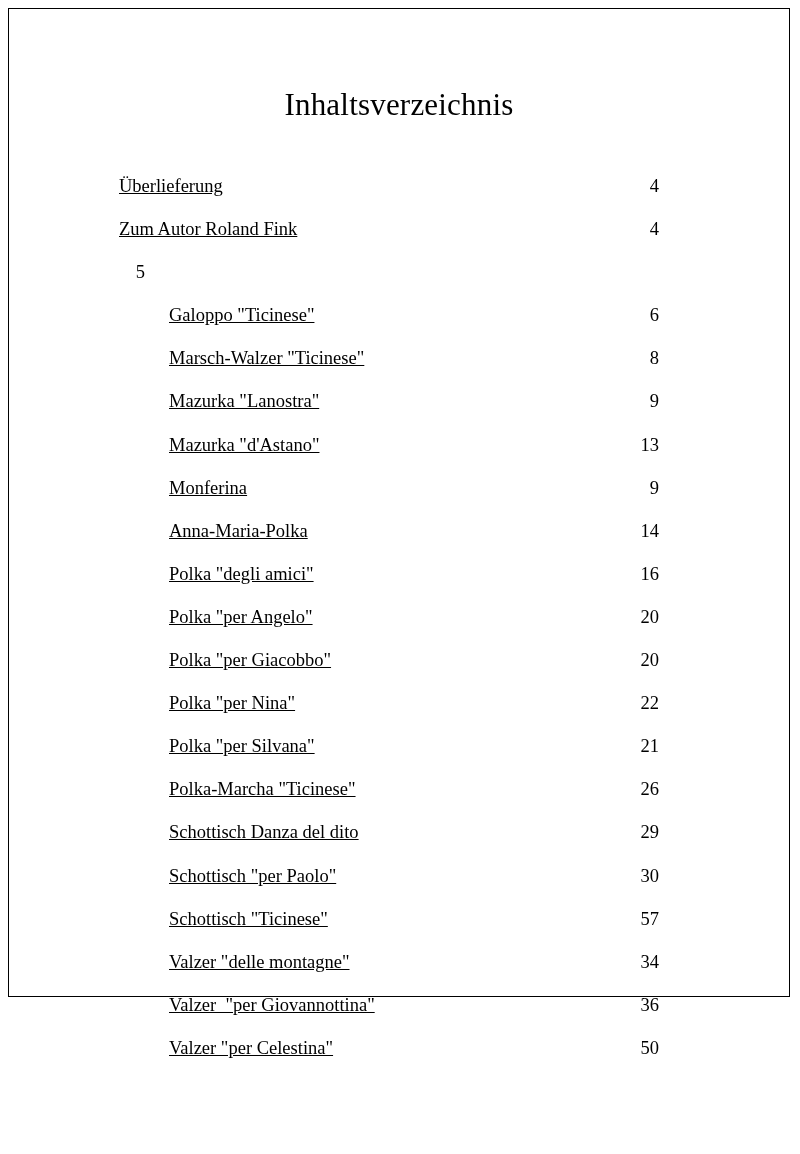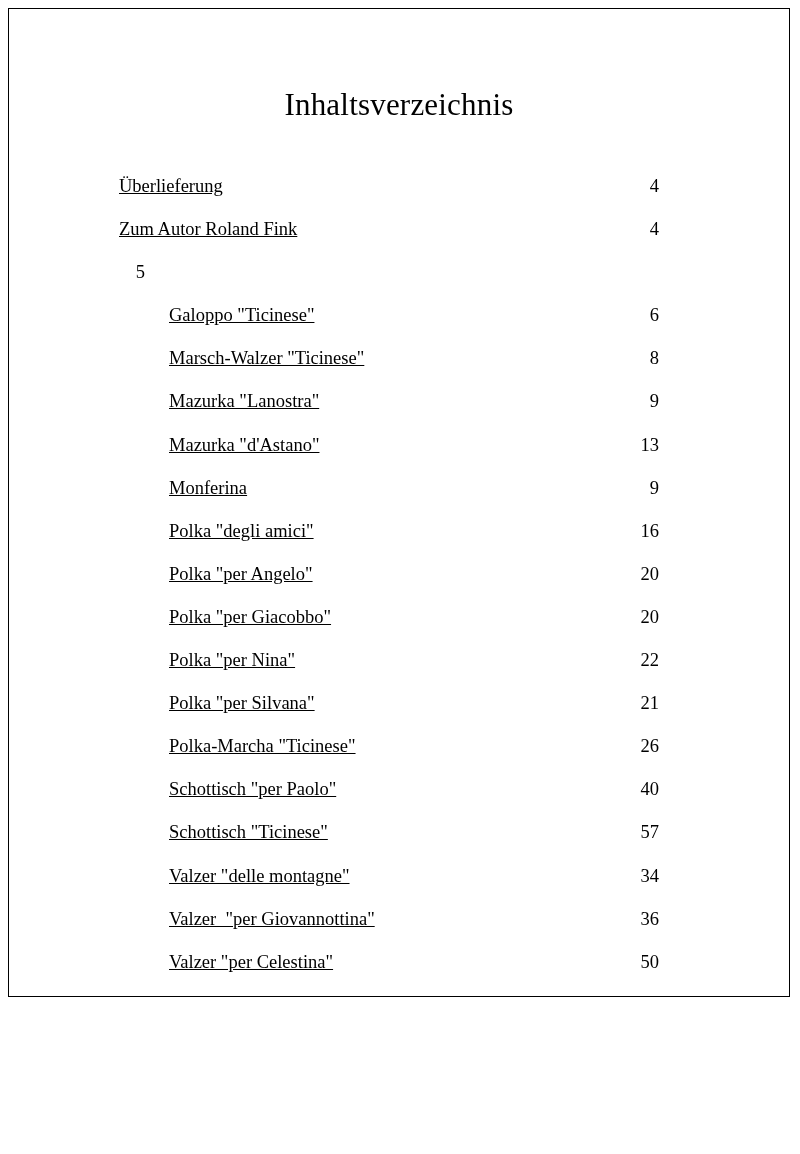--- a/index.html
+++ b/index.html
@@ -93,20 +93,24 @@
       </div>
       <div class="toc-entry level-2">
         <span class="toc-label">Mazurka "d'Astano"</span>
         <span class="toc-page">13</span>
       </div>
       <div class="toc-entry level-2">
         <span class="toc-label">Monferina</span>
         <span class="toc-page">9</span>
       </div>
       <div class="toc-entry level-2">
+        <span class="toc-label">Anna-Maria-Polka</span>
+        <span class="toc-page">14</span>
+      </div>
+      <div class="toc-entry level-2">
         <span class="toc-label">Polka "degli amici"</span>
         <span class="toc-page">16</span>
       </div>
       <div class="toc-entry level-2">
         <span class="toc-label">Polka "per Angelo"</span>
         <span class="toc-page">20</span>
       </div>
       <div class="toc-entry level-2">
         <span class="toc-label">Polka "per Giacobbo"</span>
         <span class="toc-page">20</span>
@@ -117,22 +121,26 @@
       </div>
       <div class="toc-entry level-2">
         <span class="toc-label">Polka "per Silvana"</span>
         <span class="toc-page">21</span>
       </div>
       <div class="toc-entry level-2">
         <span class="toc-label">Polka-Marcha "Ticinese"</span>
         <span class="toc-page">26</span>
       </div>
       <div class="toc-entry level-2">
+        <span class="toc-label">Schottisch Danza del dito</span>
+        <span class="toc-page">29</span>
+      </div>
+      <div class="toc-entry level-2">
         <span class="toc-label">Schottisch "per Paolo"</span>
-        <span class="toc-page">40</span>
+        <span class="toc-page">30</span>
       </div>
       <div class="toc-entry level-2">
         <span class="toc-label">Schottisch "Ticinese"</span>
         <span class="toc-page">57</span>
       </div>
       <div class="toc-entry level-2">
         <span class="toc-label">Valzer "delle montagne"</span>
         <span class="toc-page">34</span>
       </div>
       <div class="toc-entry level-2">

